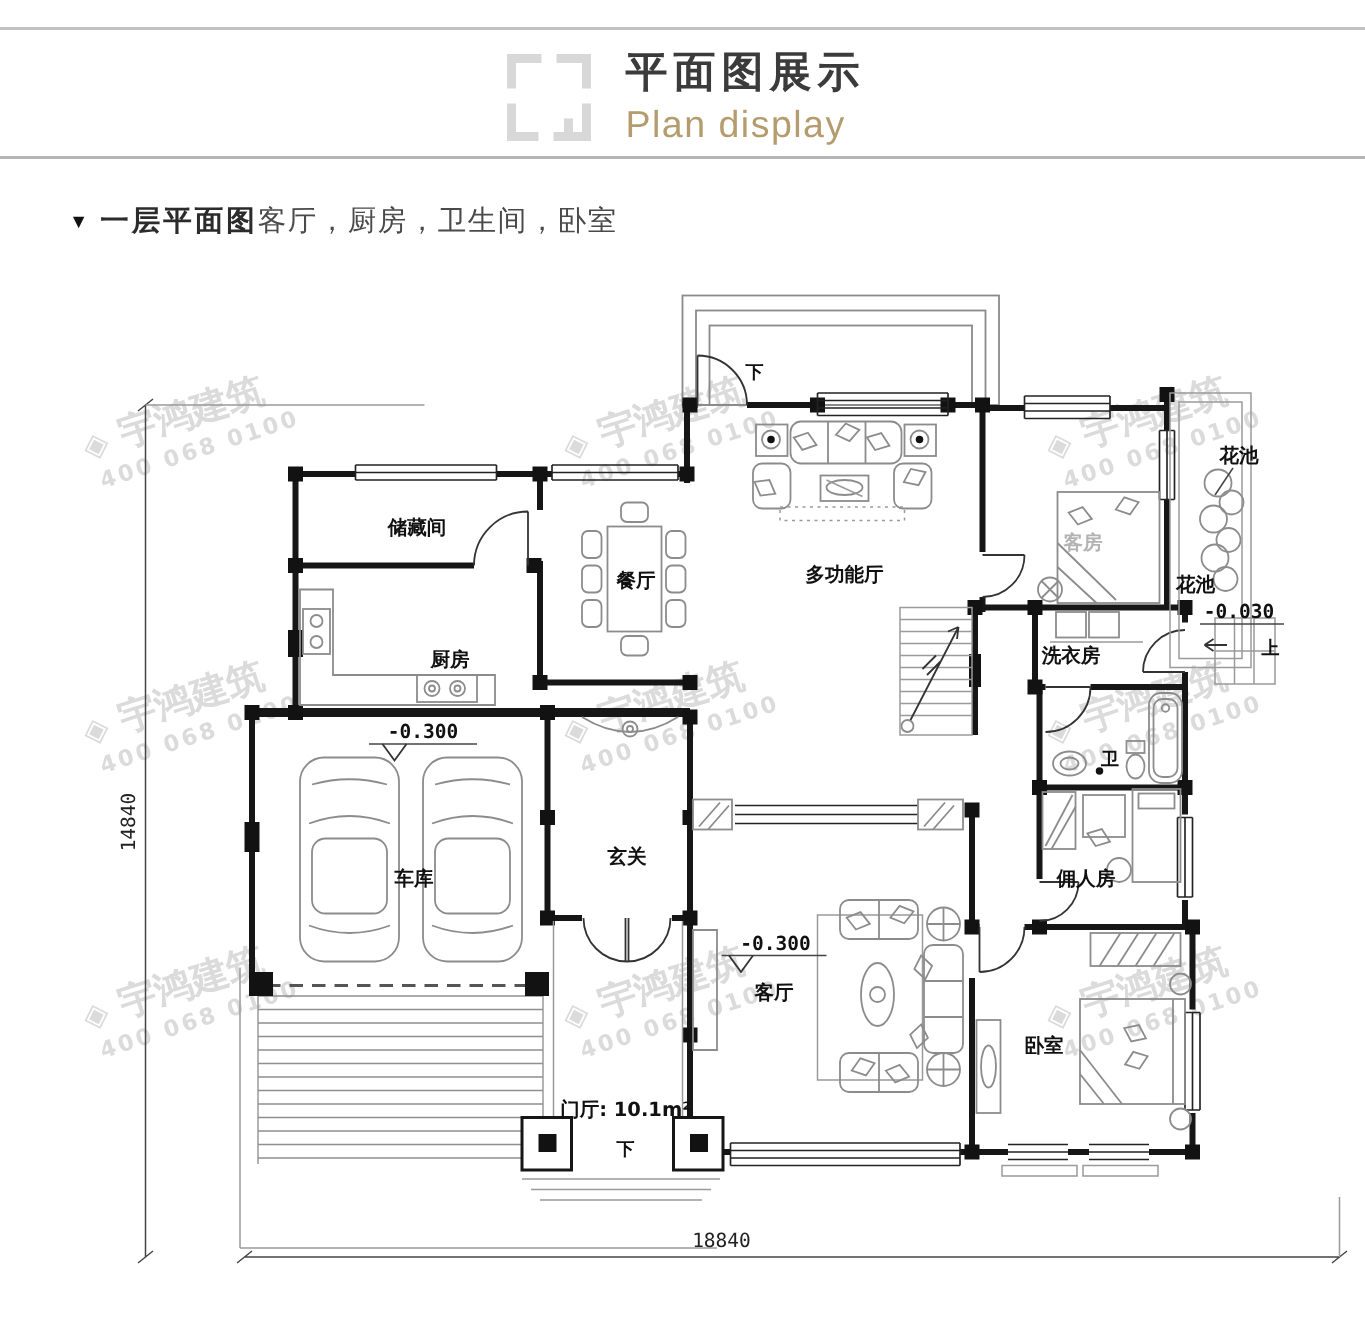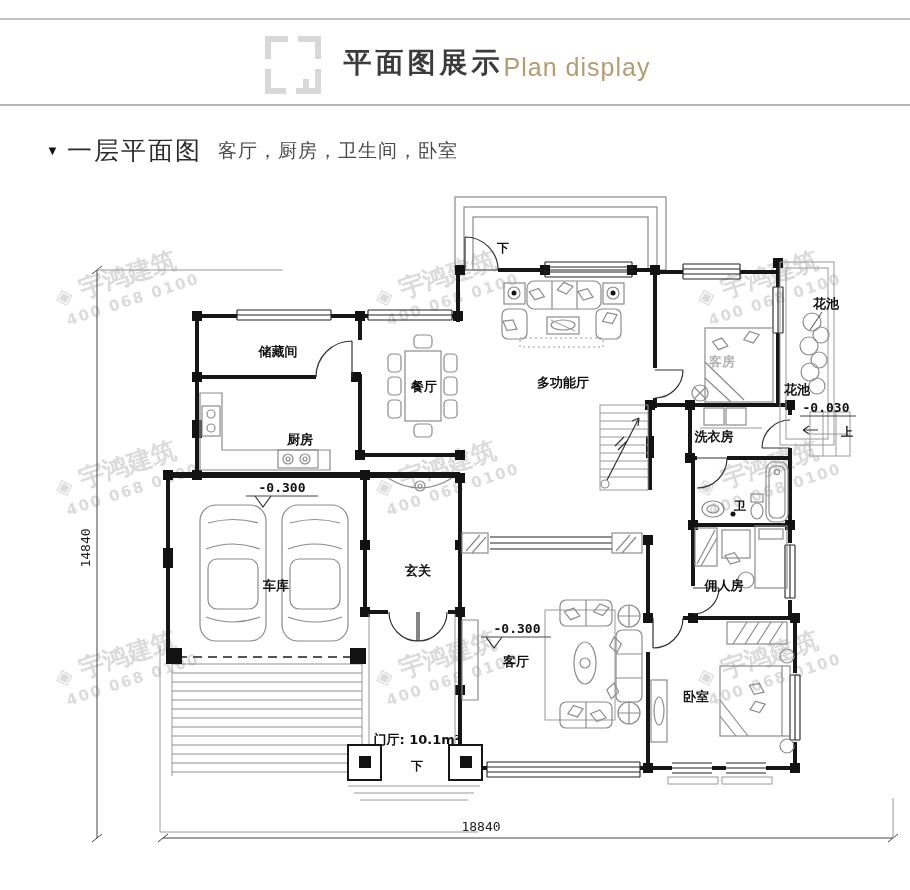--- a/index.html
+++ b/index.html
@@ -2,28 +2,28 @@
 <html><head>
 <meta charset="utf-8">
 <style>
   html,body{margin:0;padding:0;background:#fff;}
   body{width:910px;height:890px;position:relative;overflow:hidden;
        font-family:"Liberation Sans","DejaVu Sans",sans-serif;}
   .topline{position:absolute;top:18px;left:0;width:910px;height:2px;background:#c3c3c3;}
   .header{position:absolute;top:24px;left:0;width:910px;height:78px;
           display:flex;align-items:center;justify-content:center;gap:20px;}
   .header-icon{width:64px;height:64px;}
-  .header-text{display:flex;flex-direction:row;align-items:flex-end;}
+  .header-text{display:flex;flex-direction:column;align-items:flex-start;}
   .header-title{font-size:28px;font-weight:bold;color:#3b3b3b;letter-spacing:4px;}
   .header-sub{font-size:25px;color:#b49c6e;letter-spacing:1px;margin-top:2px;}
   .headline2{position:absolute;top:104px;left:0;width:910px;height:2px;background:#b5b5b5;}
   .section{position:absolute;top:134px;left:46px;display:flex;align-items:center;}
   .sec-marker{font-size:13px;color:#111;margin-right:8px;}
-  .sec-title{font-size:25px;font-weight:normal;color:#2b2b2b;letter-spacing:2px;}
-  .sec-desc{font-size:19px;color:#4a4a4a;letter-spacing:1px;margin-left:16px;}
+  .sec-title{font-size:19px;font-weight:bold;color:#2b2b2b;letter-spacing:2px;}
+  .sec-desc{font-size:19px;color:#4a4a4a;letter-spacing:1px;}
   .plan-svg{position:absolute;top:168px;left:0;}
 
   
   .w{stroke:#161616;stroke-width:4;fill:none;}
   .w6{stroke:#161616;stroke-width:6;fill:none;}
   .t{stroke:#444;stroke-width:1;fill:none;}
   .tl{stroke:#9a9a9a;stroke-width:1;fill:none;}
   .win{stroke:#222;stroke-width:1.1;fill:none;}
   .fd{stroke:#333;stroke-width:1.2;fill:none;}
   .fn{stroke:#8c8c8c;stroke-width:1.2;fill:none;}

